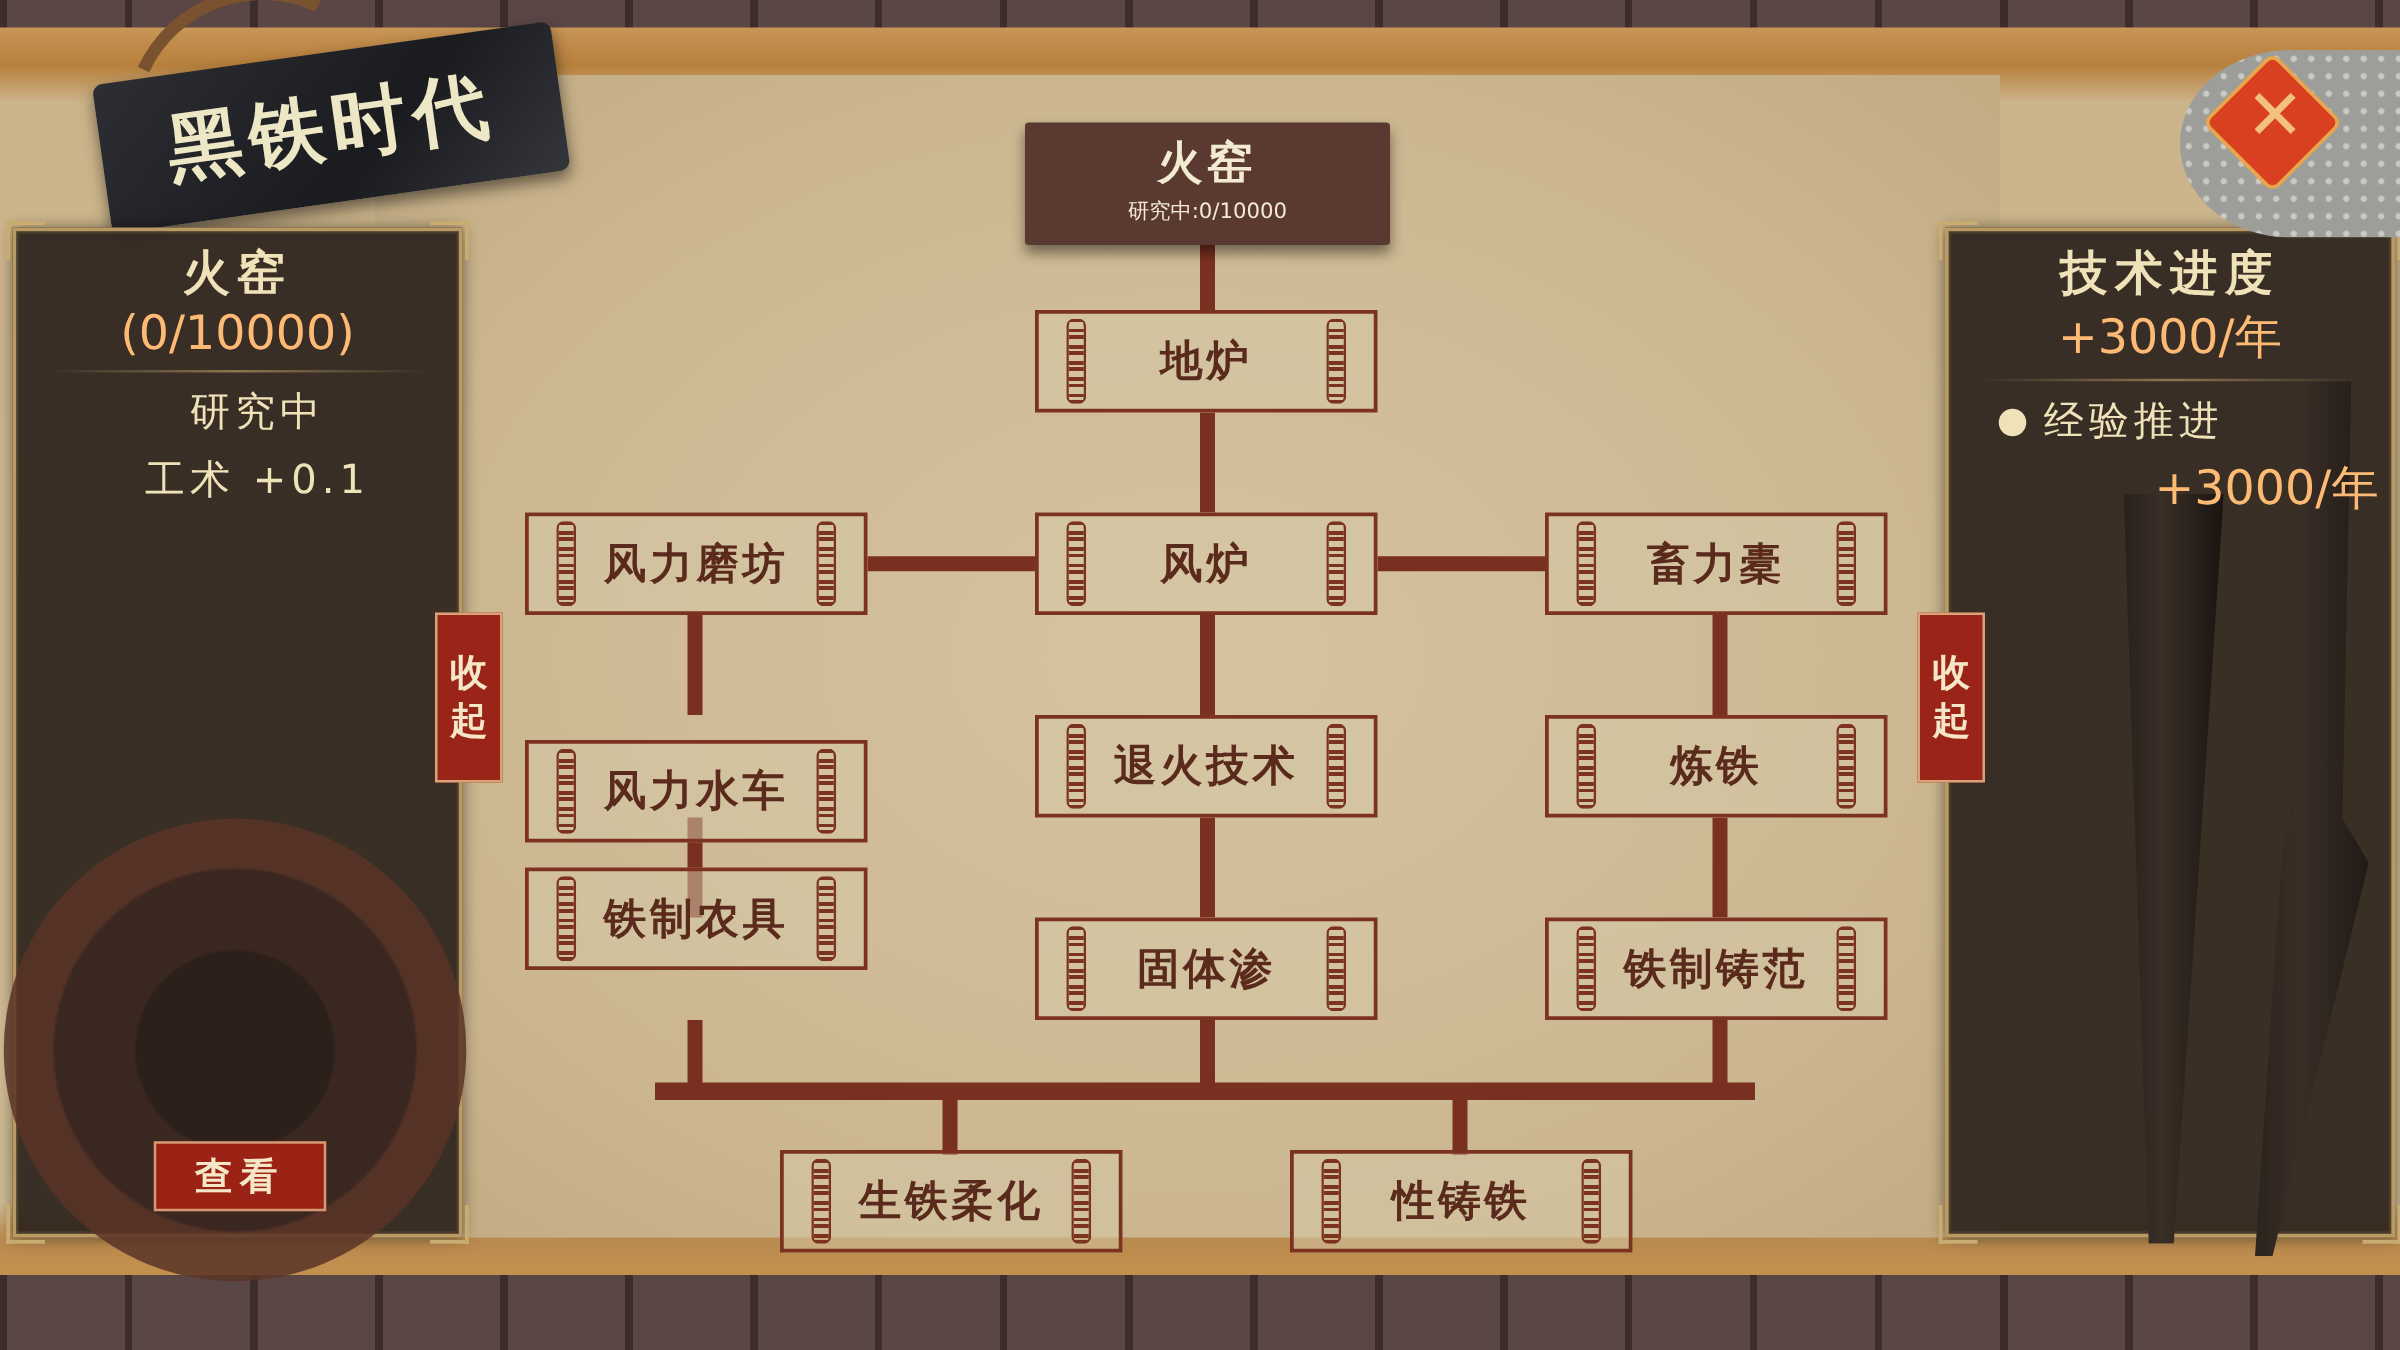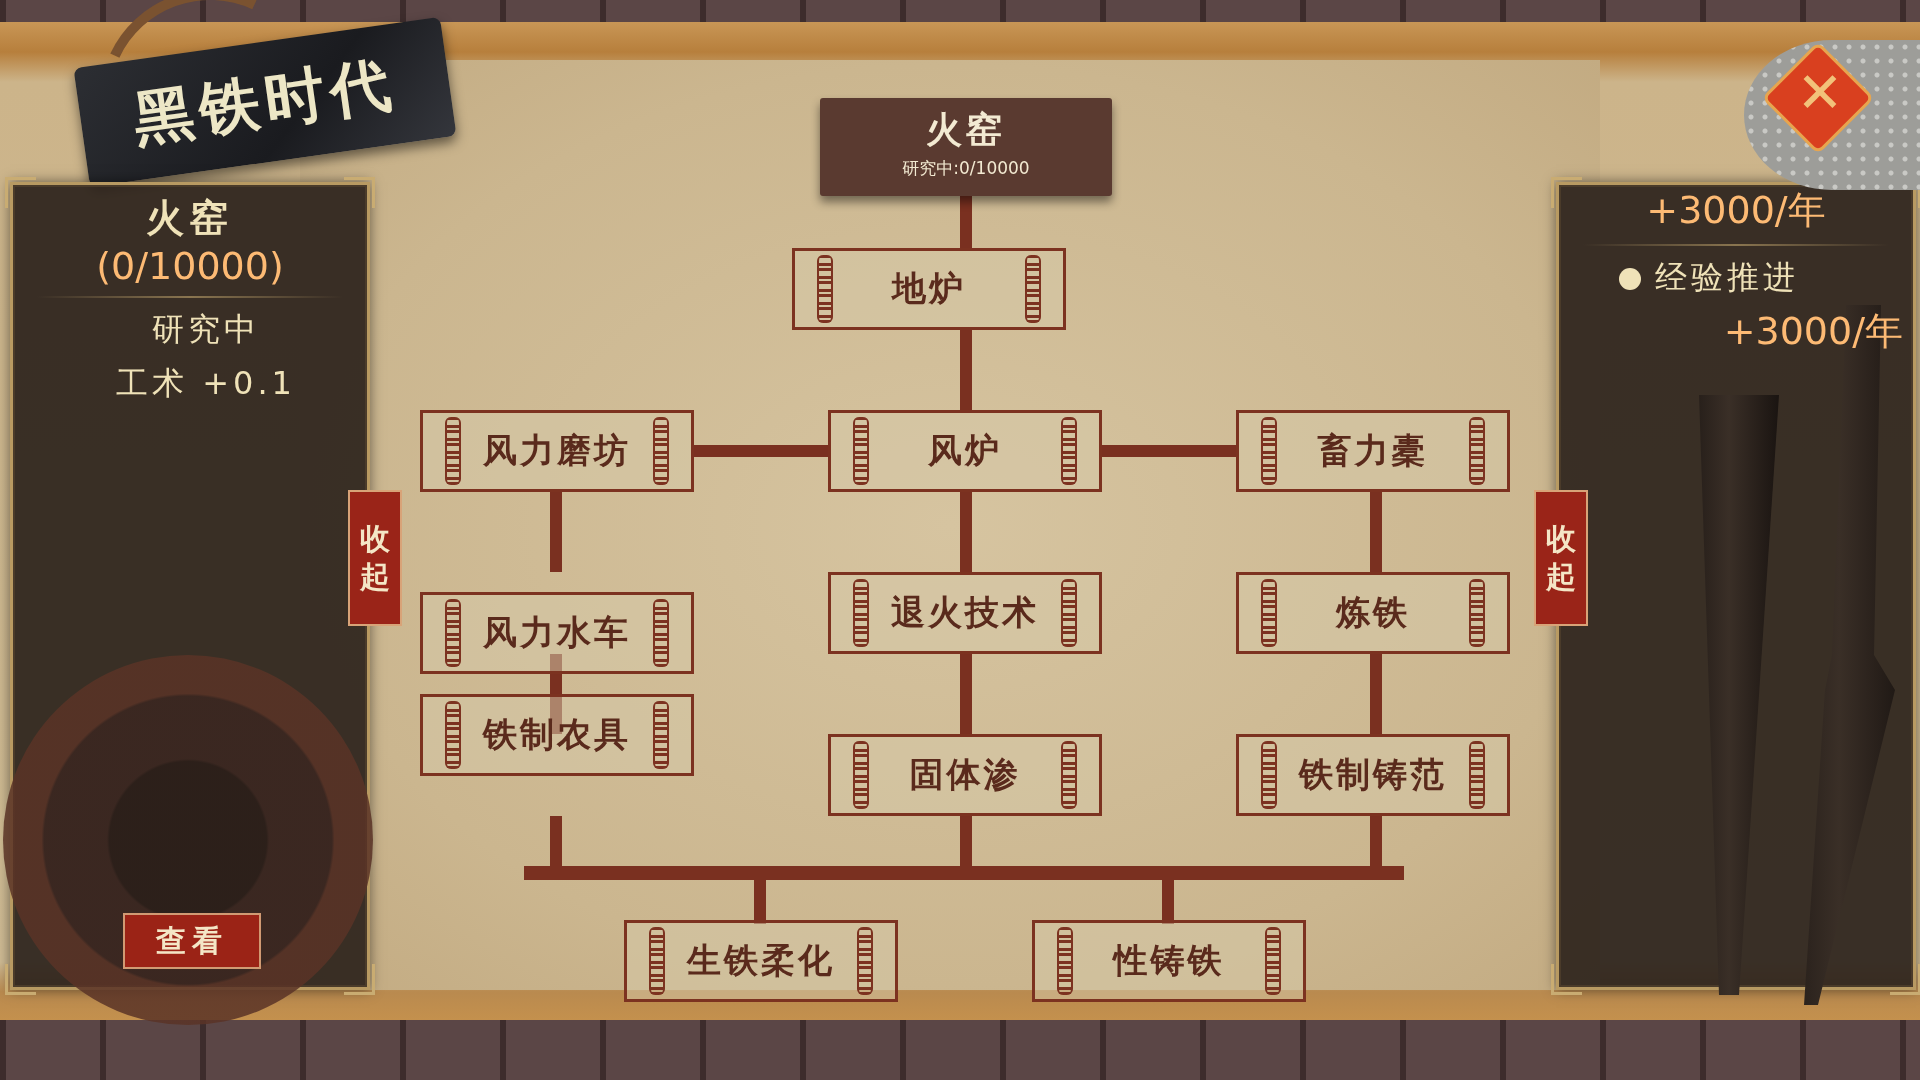--- a/index.html
+++ b/index.html
@@ -109,23 +109,24 @@
 <div class="panel right">
   <span class="corner tl"></span>
     <span class="corner tr"></span>
     <span class="corner bl"></span>
     <span class="corner br"></span>
   <div class="swords">
     <div class="blade b1"></div>
       <div class="blade b2"></div>
   </div>
   <div style="position:relative;">
+    <div class="p-title">技术进度</div>
     <div class="p-red">+3000/年</div>
     <div class="divider"></div>
-    <div class="p-line" style="text-align:left;padding-left:40px;margin-left:20px;">
+    <div class="p-line" style="text-align:left;padding-left:40px;">
       <span class="bullet"></span><span>经验推进</span>
     </div>
     <div class="p-red" style="text-align:right;padding-right:10px;margin-top:6px;">+3000/年</div>
   </div>
 </div>
 <div class="collapse right">
   <span>收</span>
   <span>起</span>
 </div>
 
@@ -148,21 +149,21 @@
 <div class="line" style="left:1370px;top:816px;width:12px;height:60px;"></div>
 <div class="line" style="left:524px;top:866px;width:880px;height:14px;"></div>
 <div class="line" style="left:754px;top:876px;width:12px;height:48px;"></div>
 <div class="line" style="left:1162px;top:876px;width:12px;height:48px;"></div>
 
 <div class="root">
   <div class="r1">火窑</div>
   <div class="r2">研究中:0/10000</div>
 </div>
 
-<div class="node" style="left:792px;top:248px;justify-content:center;">
+<div class="node" style="left:828px;top:248px;justify-content:center;">
     <span class="chain l"></span>
     <span>地炉</span>
     <span class="chain r"></span>
   </div>
 <div class="node" style="left:420px;top:410px;">
     <span class="chain l"></span>
     <span>风力磨坊</span>
     <span class="chain r"></span>
   </div>
 <div class="node" style="left:828px;top:410px;">

